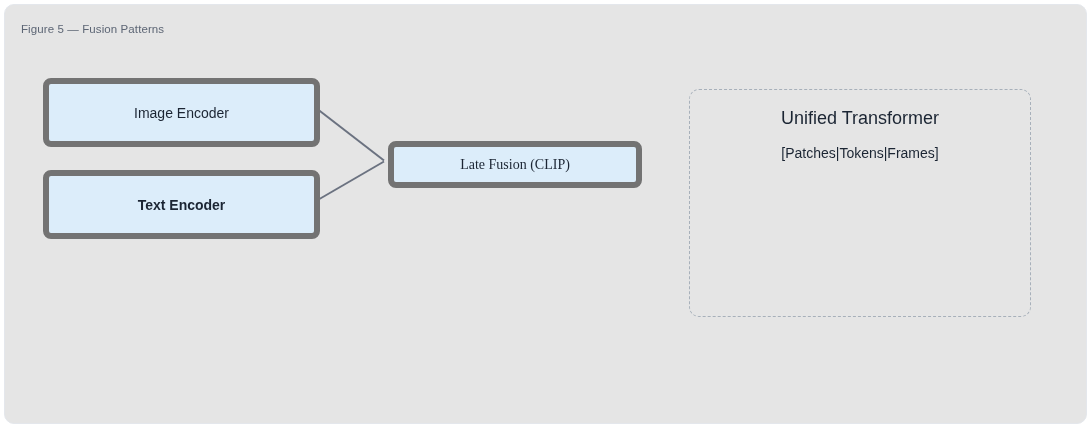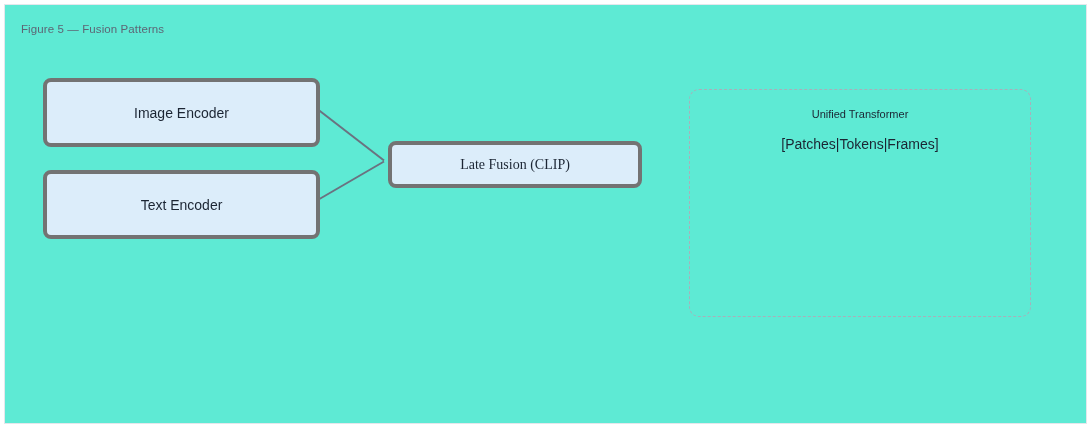--- a/index.html
+++ b/index.html
@@ -5,23 +5,23 @@
   * { margin: 0; padding: 0; box-sizing: border-box; }
   html, body {
     width: 1091px; height: 428px;
     background: #ffffff;
     font-family: "Liberation Sans", sans-serif;
   }
   .figure-card {
     position: absolute;
     left: 4px; top: 4px;
     width: 1083px; height: 420px;
-    background: #5eead4;
+    background: #e5e5e5;
     border: 1px solid #e4e7ec;
-    border-radius: 0;
+    border-radius: 10px;
     overflow: hidden;
     padding-left: 48px;
   }
   .figure-title {
     position: absolute;
     left: 16px; top: 18px;
     font-size: 11.5px;
     color: #5d6675;
     letter-spacing: 0.1px;
   }
@@ -34,41 +34,41 @@
     left: 0; top: 0;
     width: 1083px; height: 420px;
     pointer-events: none;
   }
   .node {
     position: absolute;
     display: flex;
     align-items: center;
     justify-content: center;
     background: #dcedfa;
-    border: 4px solid #737373;
+    border: 6px solid #737373;
     border-radius: 8px;
     font-size: 14px;
     color: #1b2533;
     text-align: center;
   }
   .node-image-encoder { left: 38px; top: 73px;  width: 277px; height: 69px; }
-  .node-text-encoder  { left: 38px; top: 165px; width: 277px; height: 69px; }
+  .node-text-encoder  { left: 38px; top: 165px; width: 277px; height: 69px; font-weight: bold; }
   .node-late-fusion   { left: 383px; top: 136px; width: 254px; height: 47px; font-family: Liberation Serif, serif; }
   .node-unified {
     position: absolute;
     left: 684px; top: 84px;
     width: 342px; height: 228px;
     background: transparent;
     border: 1.5px dashed #a7b0ba;
     border-radius: 10px;
     text-align: center;
     padding-top: 18px;
   }
   .node-unified .unified-title {
-    font-size: 11px;
+    font-size: 18px;
     color: #1b2533;
     line-height: 1.2;
   }
   .node-unified .unified-subtitle {
     margin-top: 15px;
     font-size: 14px;
     color: #1b2533;
     line-height: 1.2;
   }
 </style>

